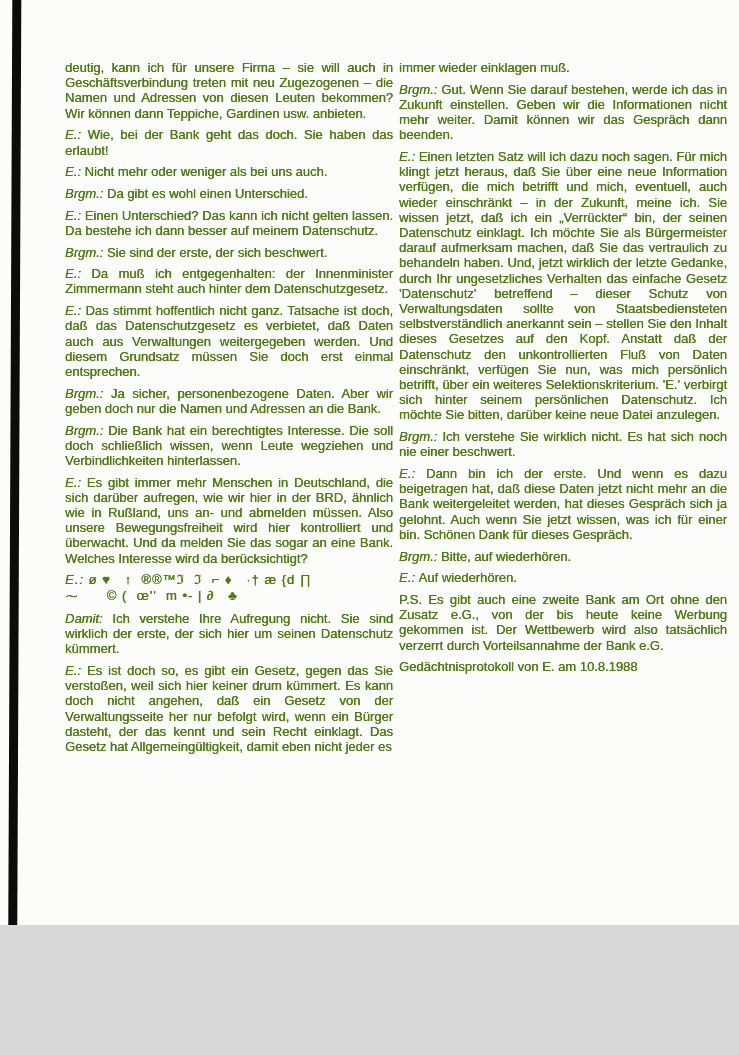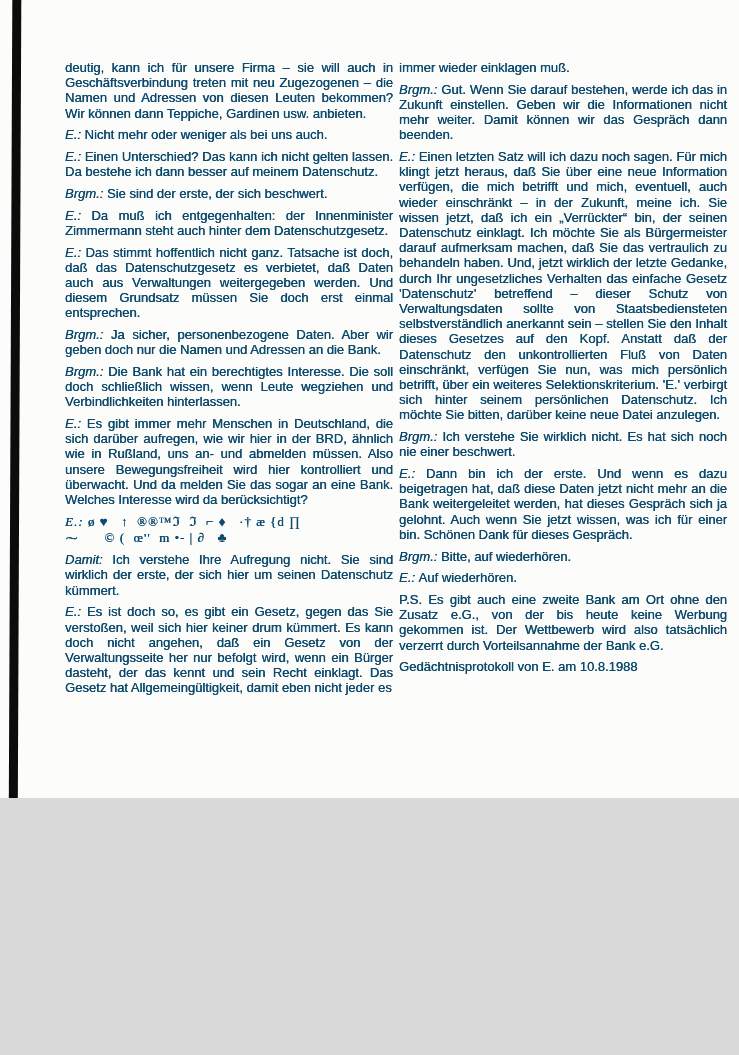--- a/index.html
+++ b/index.html
@@ -1,22 +1,22 @@
 <!DOCTYPE html>
 <html><head>
 <meta charset="utf-8">
 <style>
   html,body{margin:0;padding:0;background:#d9d9d9;}
   .page{
     position:relative;
-    width:739px;height:798px;
+    width:739px;height:925px;
     background:#fcfcfa;
     overflow:hidden;
     font-family:"Liberation Sans", sans-serif;
-    color:#0c4a6e;
+    color:#4d7c0f;
   }
   .black-bar{
     position:absolute;
     left:10px;top:-4px;
     width:9px;height:1066px;
     background:#0c0c0c;
     transform:rotate(0.25deg);
   }
   .col{
     position:absolute;
@@ -29,21 +29,20 @@
   }
   .col-left{left:65px;}
   .col-right{left:399px;}
   p.para{margin:0 0 6.5px 0;}
   .spk{font-style:italic;}
   p.sym{
     text-align:left;
     white-space:pre-wrap;
     letter-spacing:1px;
     line-height:16px;
-    font-family:Liberation Serif, serif;
   }
   .footer{
     position:absolute;
     left:0;top:985px;width:739px;height:70px;
     font-family:"Liberation Serif", serif;
   }
   .page-number{
     position:absolute;left:68px;top:8px;
     font-size:15px;font-weight:bold;
   }
@@ -68,21 +67,23 @@
 </style>
 </head>
 <body>
 
 <div class="page">
 
   <div class="black-bar"></div>
 
   <div class="col col-left" id="col-left">
       <p class="para">deutig, kann ich für unsere Firma – sie will auch in Geschäftsverbindung treten mit neu Zugezogenen – die Namen und Adressen von diesen Leuten bekommen? Wir können dann Teppiche, Gardinen usw. anbieten.</p>
+      <p class="para"><span class="spk">E.: </span>Wie, bei der Bank geht das doch. Sie haben das erlaubt!</p>
       <p class="para"><span class="spk">E.: </span>Nicht mehr oder weniger als bei uns auch.</p>
+      <p class="para"><span class="spk">Brgm.: </span>Da gibt es wohl einen Unterschied.</p>
       <p class="para"><span class="spk">E.: </span>Einen Unterschied? Das kann ich nicht gelten lassen. Da bestehe ich dann besser auf meinem Datenschutz.</p>
       <p class="para"><span class="spk">Brgm.: </span>Sie sind der erste, der sich beschwert.</p>
       <p class="para"><span class="spk">E.: </span>Da muß ich entgegenhalten: der Innenminister Zimmermann steht auch hinter dem Datenschutzgesetz.</p>
       <p class="para"><span class="spk">E.: </span>Das stimmt hoffentlich nicht ganz. Tatsache ist doch, daß das Datenschutzgesetz es verbietet, daß Daten auch aus Verwaltungen weitergegeben werden. Und diesem Grundsatz müssen Sie doch erst einmal entsprechen.</p>
       <p class="para"><span class="spk">Brgm.: </span>Ja sicher, personenbezogene Daten. Aber wir geben doch nur die Namen und Adressen an die Bank.</p>
       <p class="para"><span class="spk">Brgm.: </span>Die Bank hat ein berechtigtes Interesse. Die soll doch schließlich wissen, wenn Leute wegziehen und Verbindlichkeiten hinterlassen.</p>
       <p class="para"><span class="spk">E.: </span>Es gibt immer mehr Menschen in Deutschland, die sich darüber aufregen, wie wir hier in der BRD, ähnlich wie in Rußland, uns an- und abmelden müssen. Also unsere Bewegungsfreiheit wird hier kontrolliert und überwacht. Und da melden Sie das sogar an eine Bank. Welches Interesse wird da berücksichtigt?</p>
       <p class="para sym"><span class="spk">E.: </span>ø ♥   ↑  ®®™ℑ  ℑ  ⌐ ♦   ·† æ {d ∏
 ⁓      © (  œ''  m •‐ | ∂   ♣</p>
       <p class="para"><span class="spk">Damit: </span>Ich verstehe Ihre Aufregung nicht. Sie sind wirklich der erste, der sich hier um seinen Datenschutz kümmert.</p>

